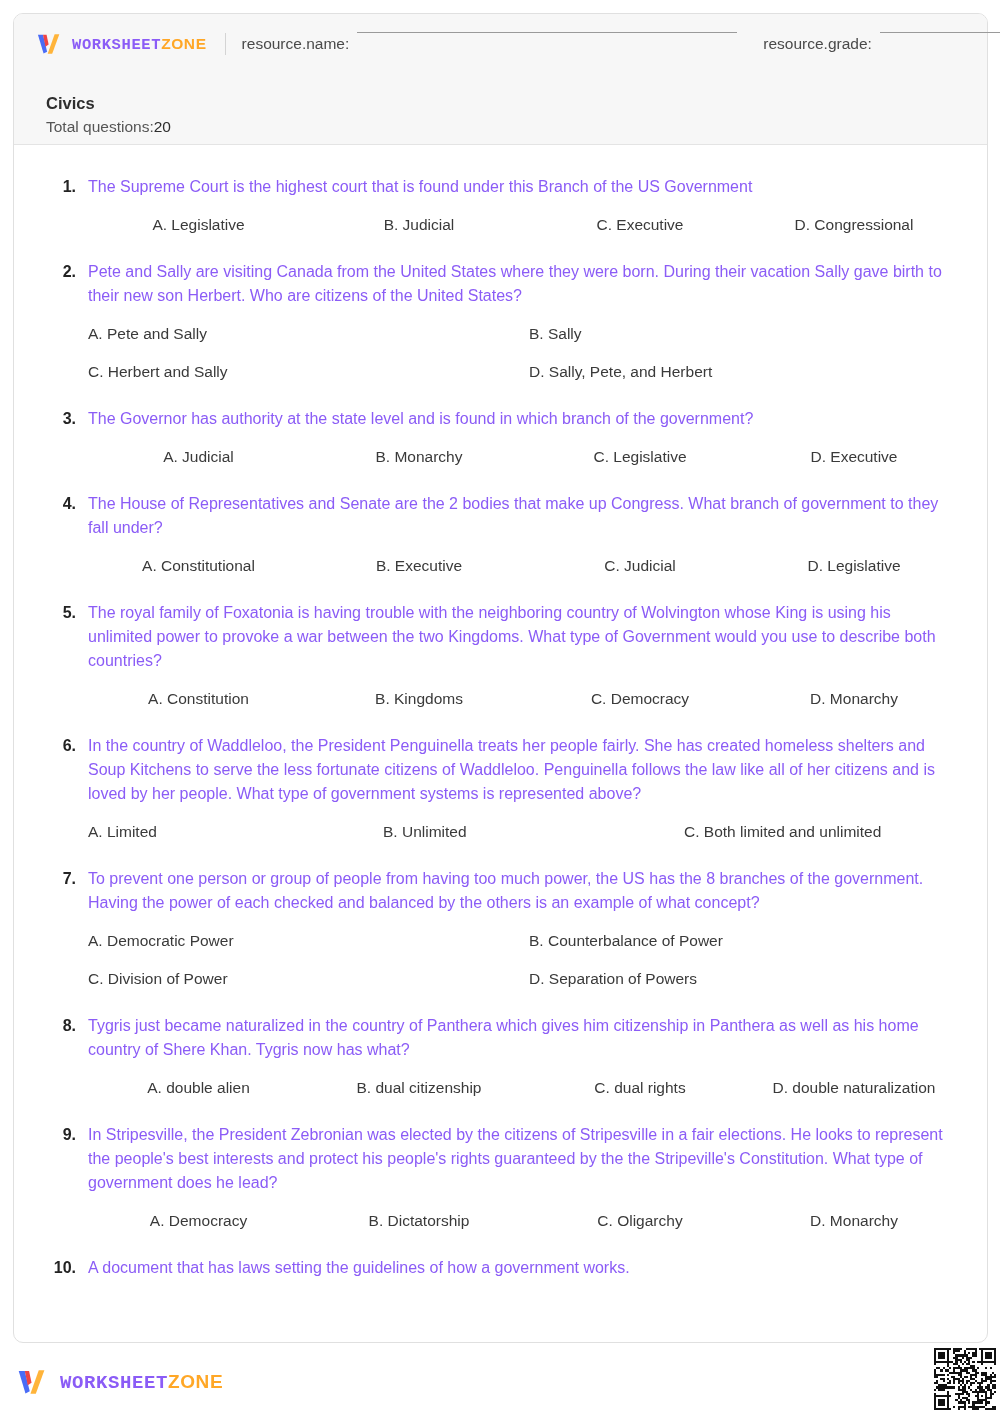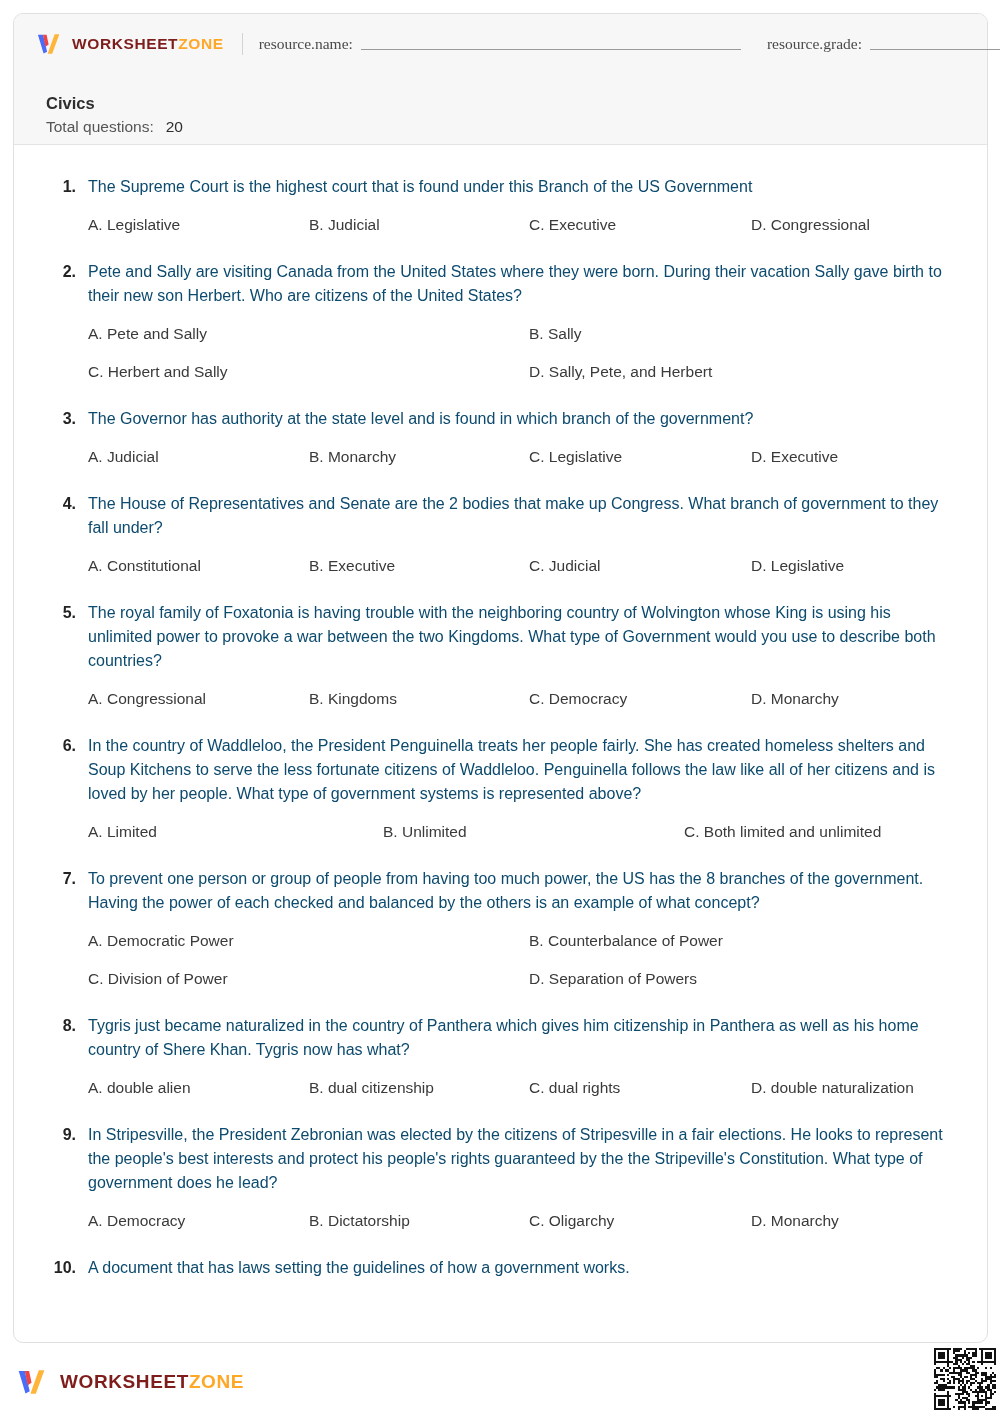--- a/index.html
+++ b/index.html
@@ -54,36 +54,35 @@
   }
 
   
   .logo { display: flex; align-items: center; gap: 8px; flex: none; }
   .logo-mark { width: 30px; height: 30px; display: block; flex: none; }
   .logo-word {
     font-size: 15.5px;
     font-weight: 700;
     letter-spacing: 0.6px;
   }
-  .logo-word .w1 { color: #7f1d1d; }
+  .logo-word .w1 { color: #8b5cf6; font-family: Liberation Mono, monospace; }
   .logo-word .w2 { color: #ffa726; }
 
   .divider-v {
     width: 1px;
     height: 22px;
     background: #d4d4d4;
     margin: 0 16px 0 18px;
     flex: none;
   }
 
   .field {
     display: flex;
-    align-items: flex-end;
+    align-items: flex-start;
     flex: none;
-    font-family: Liberation Serif, serif;
   }
   .field-label {
     font-size: 15.5px;
     color: #4a4a4a;
     white-space: nowrap;
   }
   .field-line {
     display: inline-block;
     height: 1px;
     background: #9a9a9a;
@@ -108,21 +107,20 @@
     line-height: 1.35;
   }
   .totals {
     font-size: 15.5px;
     color: #555555;
     line-height: 1.45;
     margin-top: 2px;
   }
   .totals .count {
     color: #2e2e2e;
-    margin-left: 12px;
   }
 
   
   .sheet-body {
     padding: 30px 30px 0 30px;
   }
 
   .question {
     display: flex;
     align-items: flex-start;
@@ -137,32 +135,32 @@
     color: #232323;
     line-height: 24px;
     padding-right: 0;
   }
   .q-body {
     flex: 1;
     padding-left: 12px;
   }
   .q-text {
     font-size: 16px;
-    color: #0c4a6e;
+    color: #8b5cf6;
     line-height: 24px;
     max-width: 880px;
   }
 
   .options {
     margin-top: 15px;
     display: grid;
     row-gap: 16px;
     column-gap: 0;
   }
-  .options.cols-4 { grid-template-columns: 221px 220px 222px 1fr; }
+  .options.cols-4 { grid-template-columns: 221px 220px 222px 1fr; text-align: center; }
   .options.cols-3 { grid-template-columns: 295px 301px 1fr; }
   .options.cols-2 { grid-template-columns: 441px 1fr; }
 
   .option {
     font-size: 15.5px;
     color: #3a3a3a;
     line-height: 22px;
     white-space: nowrap;
   }
 
@@ -298,21 +296,21 @@
               <div class="option">C. Judicial</div>
               <div class="option">D. Legislative</div>
             </div>
           </div>
         </div>
         <div class="question">
           <div class="q-num">5.</div>
           <div class="q-body">
             <div class="q-text">The royal family of Foxatonia is having trouble with the neighboring country of Wolvington whose King is using his unlimited power to provoke a war between the two Kingdoms. What type of Government would you use to describe both countries?</div>
             <div class="options cols-4">
-              <div class="option">A. Congressional</div>
+              <div class="option">A. Constitution</div>
               <div class="option">B. Kingdoms</div>
               <div class="option">C. Democracy</div>
               <div class="option">D. Monarchy</div>
             </div>
           </div>
         </div>
         <div class="question">
           <div class="q-num">6.</div>
           <div class="q-body">
             <div class="q-text">In the country of Waddleloo, the President Penguinella treats her people fairly. She has created homeless shelters and Soup Kitchens to serve the less fortunate citizens of Waddleloo. Penguinella follows the law like all of her citizens and is loved by her people. What type of government systems is represented above?</div>

